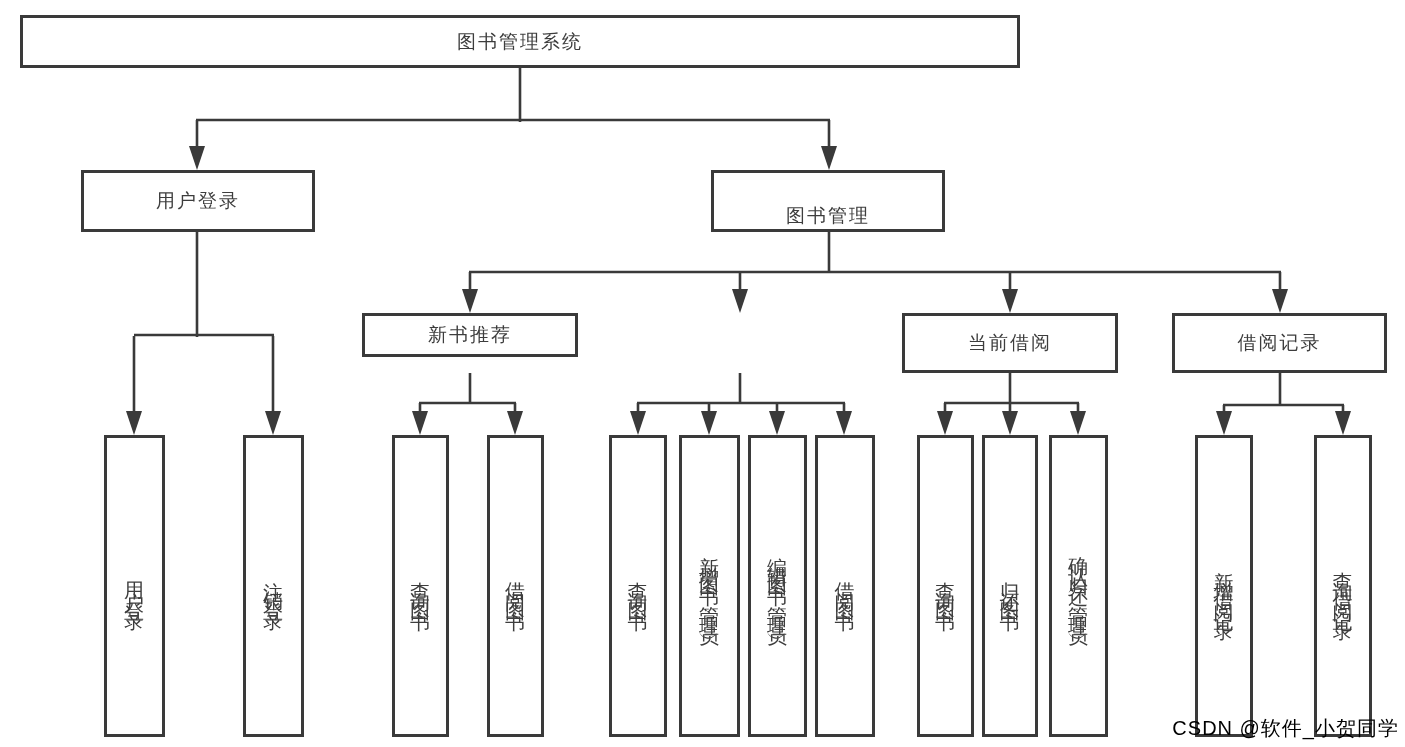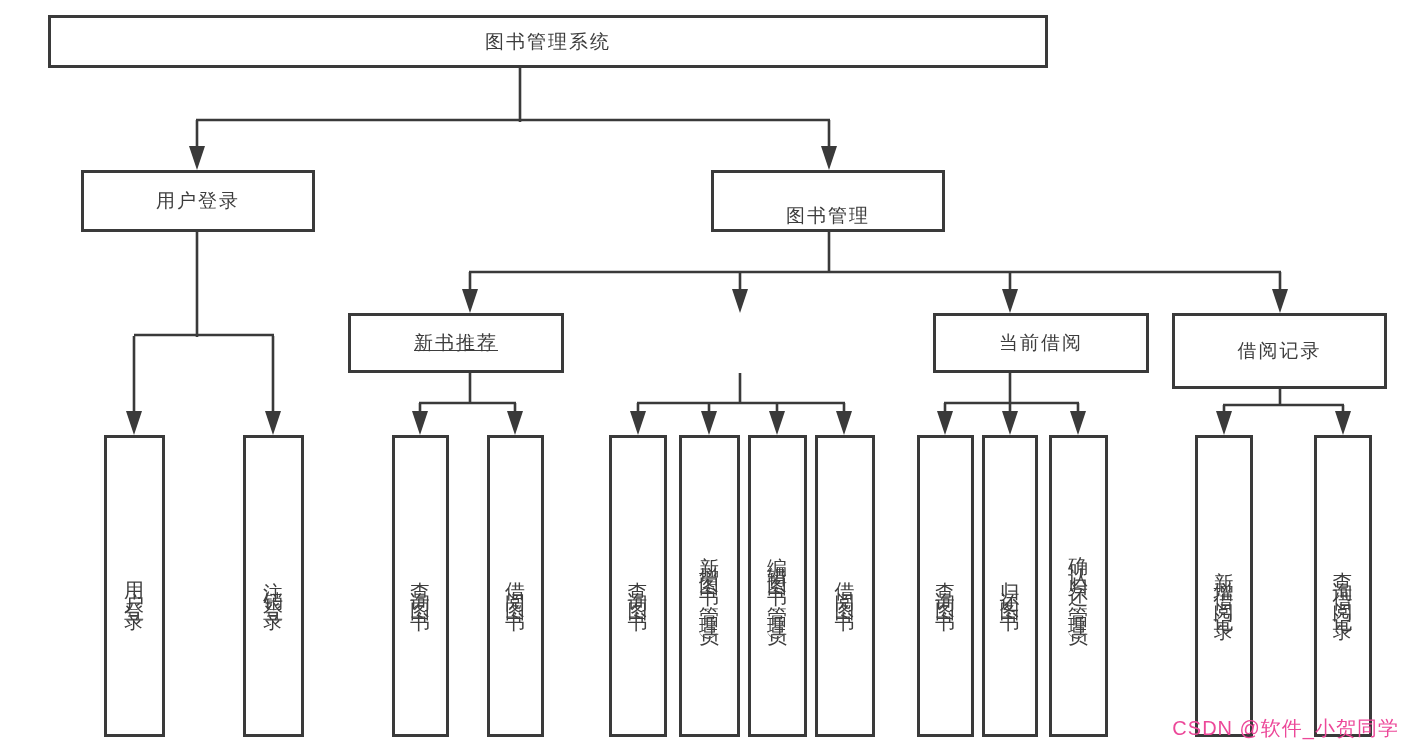--- a/index.html
+++ b/index.html
@@ -31,21 +31,21 @@
     font-size:20px;
     letter-spacing:10px;
     line-height:1;
     white-space:nowrap;
   }
   .watermark{
     position:absolute;
     right:6px;
     bottom:5px;
     font-size:20px;
-    color:#ec4899;
+    color:#000000;
     letter-spacing:1px;
     white-space:nowrap;
     z-index:5;
   }
 </style>
 </head>
 <body>
 
 <div id="stage">
 
@@ -62,38 +62,38 @@
          M462 289L478 289L470 313Z M732 289L748 289L740 313Z
          M1002 289L1018 289L1010 313Z M1272 289L1288 289L1280 313Z
          M412 411L428 411L420 435Z M507 411L523 411L515 435Z
          M630 411L646 411L638 435Z M701 411L717 411L709 435Z
          M769 411L785 411L777 435Z M836 411L852 411L844 435Z
          M937 411L953 411L945 435Z M1002 411L1018 411L1010 435Z
          M1070 411L1086 411L1078 435Z
          M1216 411L1232 411L1224 435Z M1335 411L1351 411L1343 435Z" fill="#3a3a3a" stroke="none"></path>
   </svg>
 
-  <div class="box" style="left:20px;top:15px;width:1000px;height:53px;margin-left:28px;">
+  <div class="box" style="left:20px;top:15px;width:1000px;height:53px;">
     <span class="h-label">图书管理系统</span>
   </div>
 
   <div class="box" style="left:81px;top:170px;width:234px;height:62px;">
     <span class="h-label">用户登录</span>
   </div>
   <div class="box" style="left:711px;top:170px;width:234px;height:62px;align-items:flex-end;">
     <span class="h-label">图书管理</span>
   </div>
 
-  <div class="box" style="left:348px;top:313px;width:216px;height:60px;text-decoration:underline;">
+  <div class="box" style="left:362px;top:313px;width:216px;height:44px;">
     <span class="h-label">新书推荐</span>
   </div>
-  <div class="box" style="left:933px;top:313px;width:216px;height:60px;">
+  <div class="box" style="left:902px;top:313px;width:216px;height:60px;">
     <span class="h-label">当前借阅</span>
   </div>
-  <div class="box" style="left:1172px;top:313px;width:215px;height:76px;">
+  <div class="box" style="left:1172px;top:313px;width:215px;height:60px;">
     <span class="h-label">借阅记录</span>
   </div>
 
   <div class="box" style="left:104px;top:435px;width:61px;height:302px;">
     <span class="v-label">用户登录</span>
   </div>
   <div class="box" style="left:243px;top:435px;width:61px;height:302px;">
     <span class="v-label">注销登录</span>
   </div>
 

